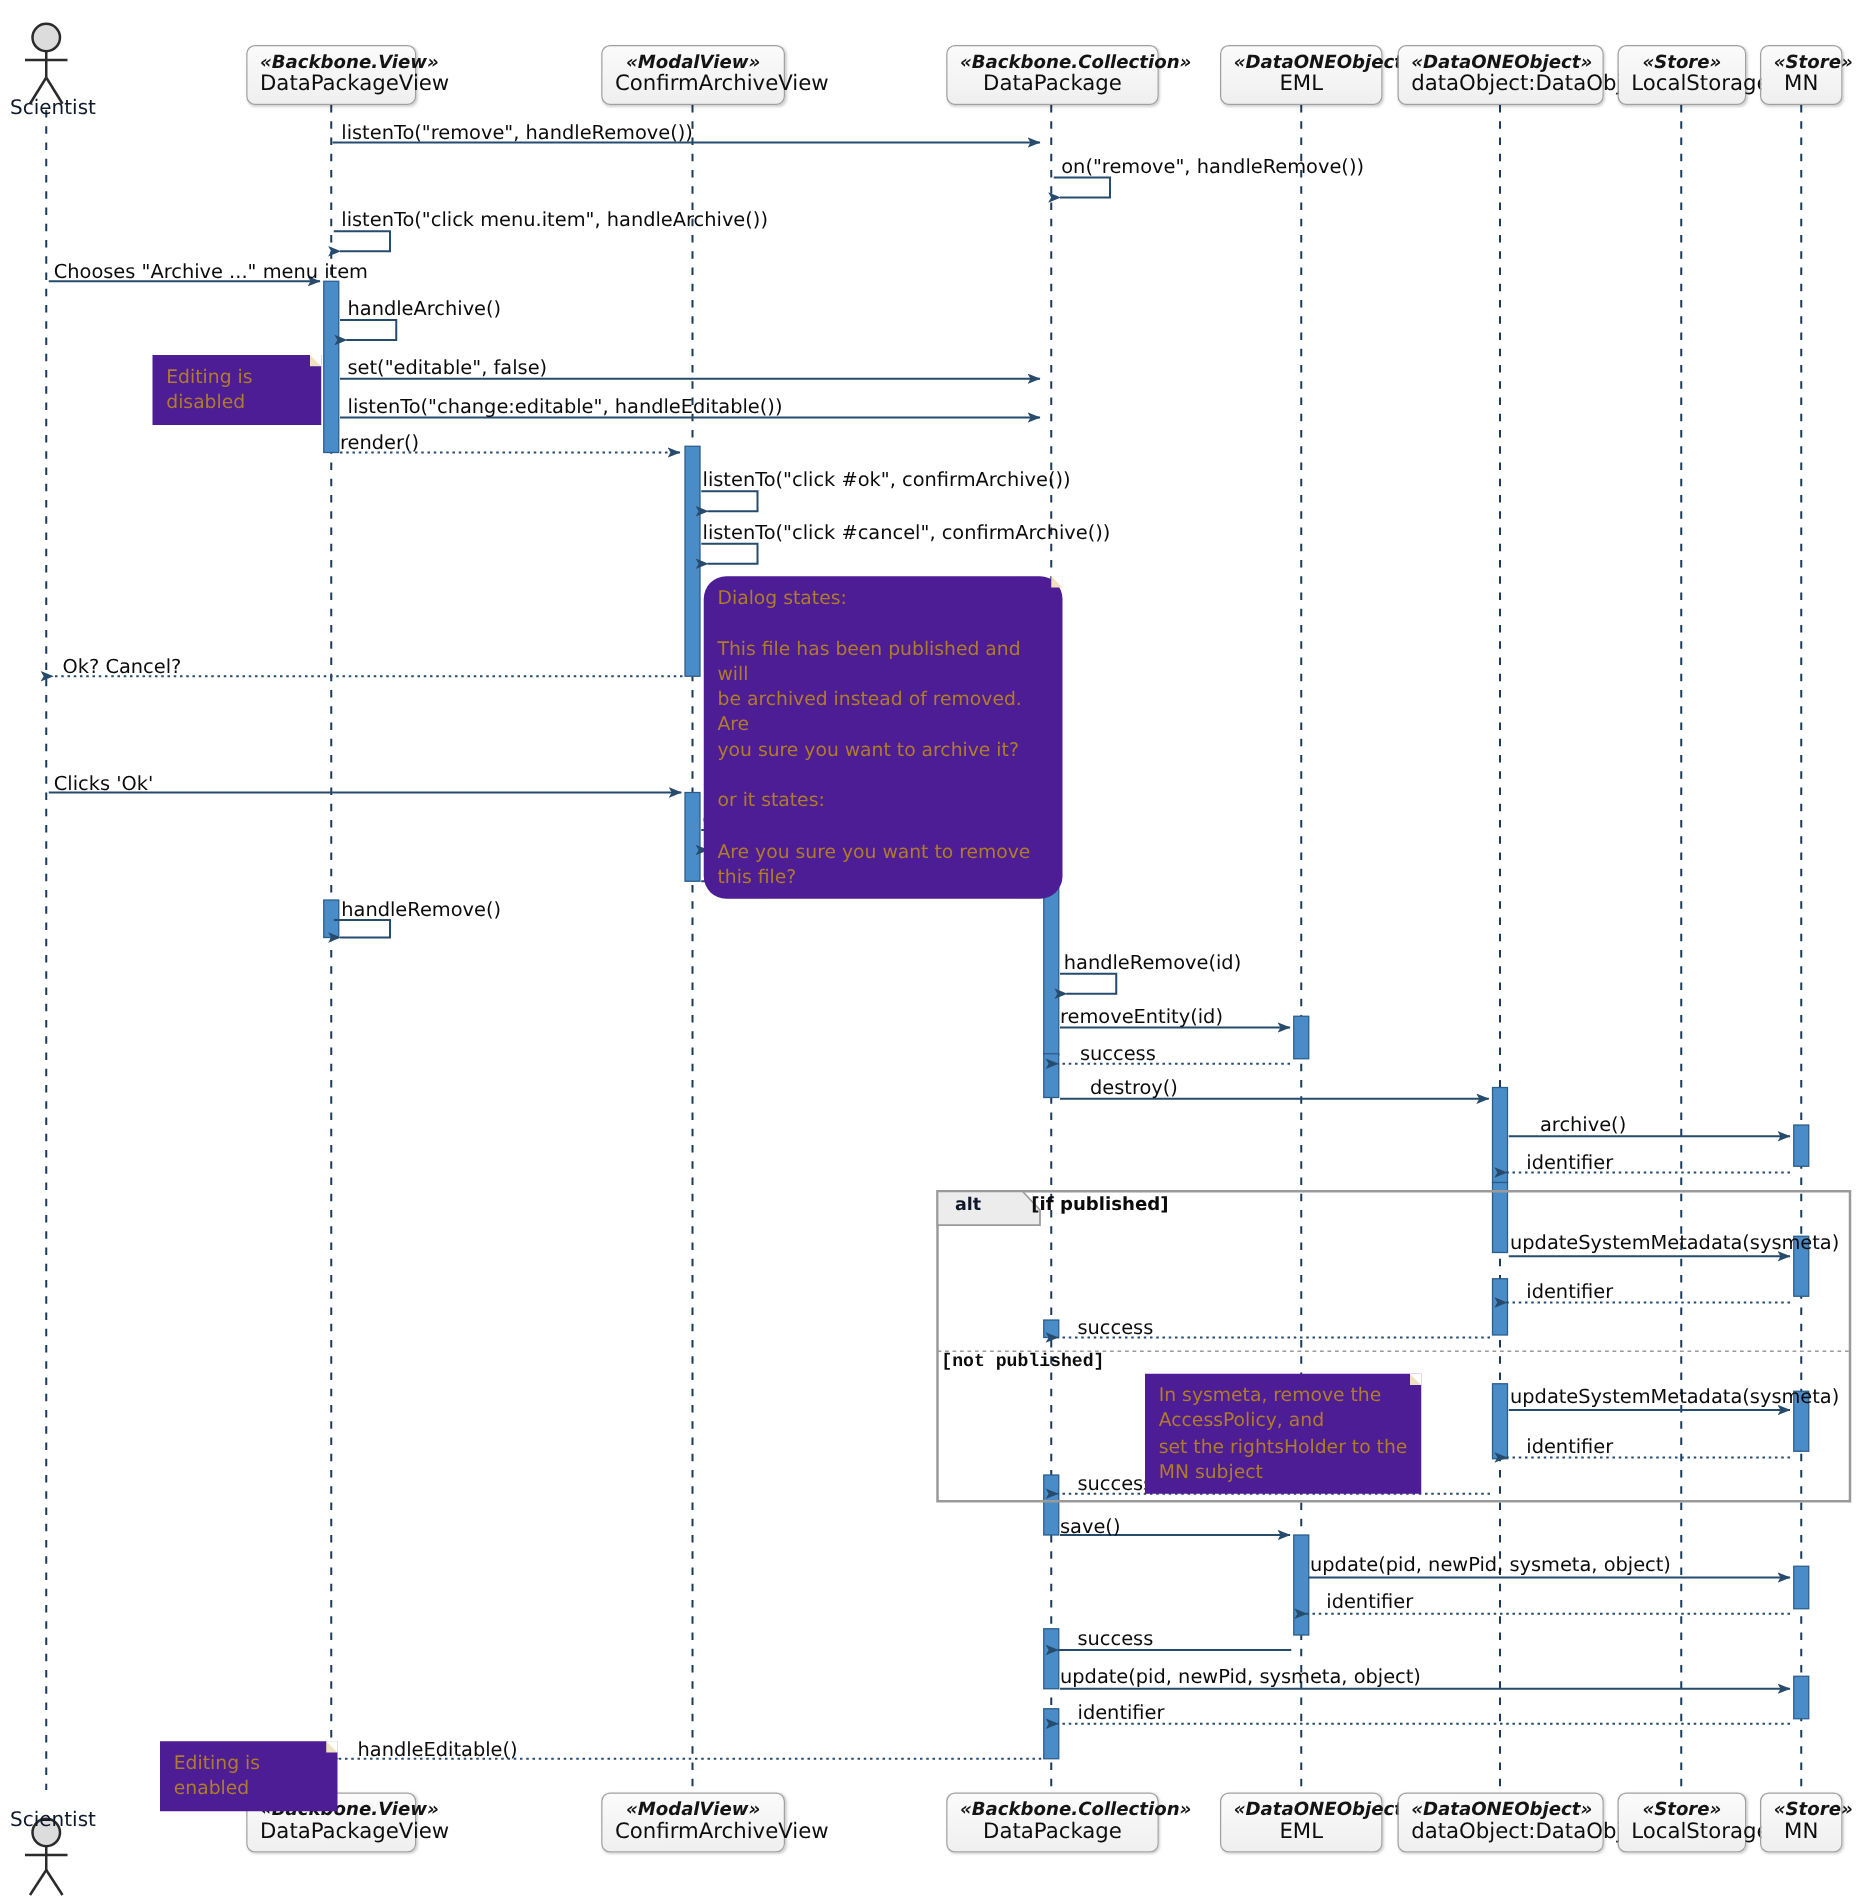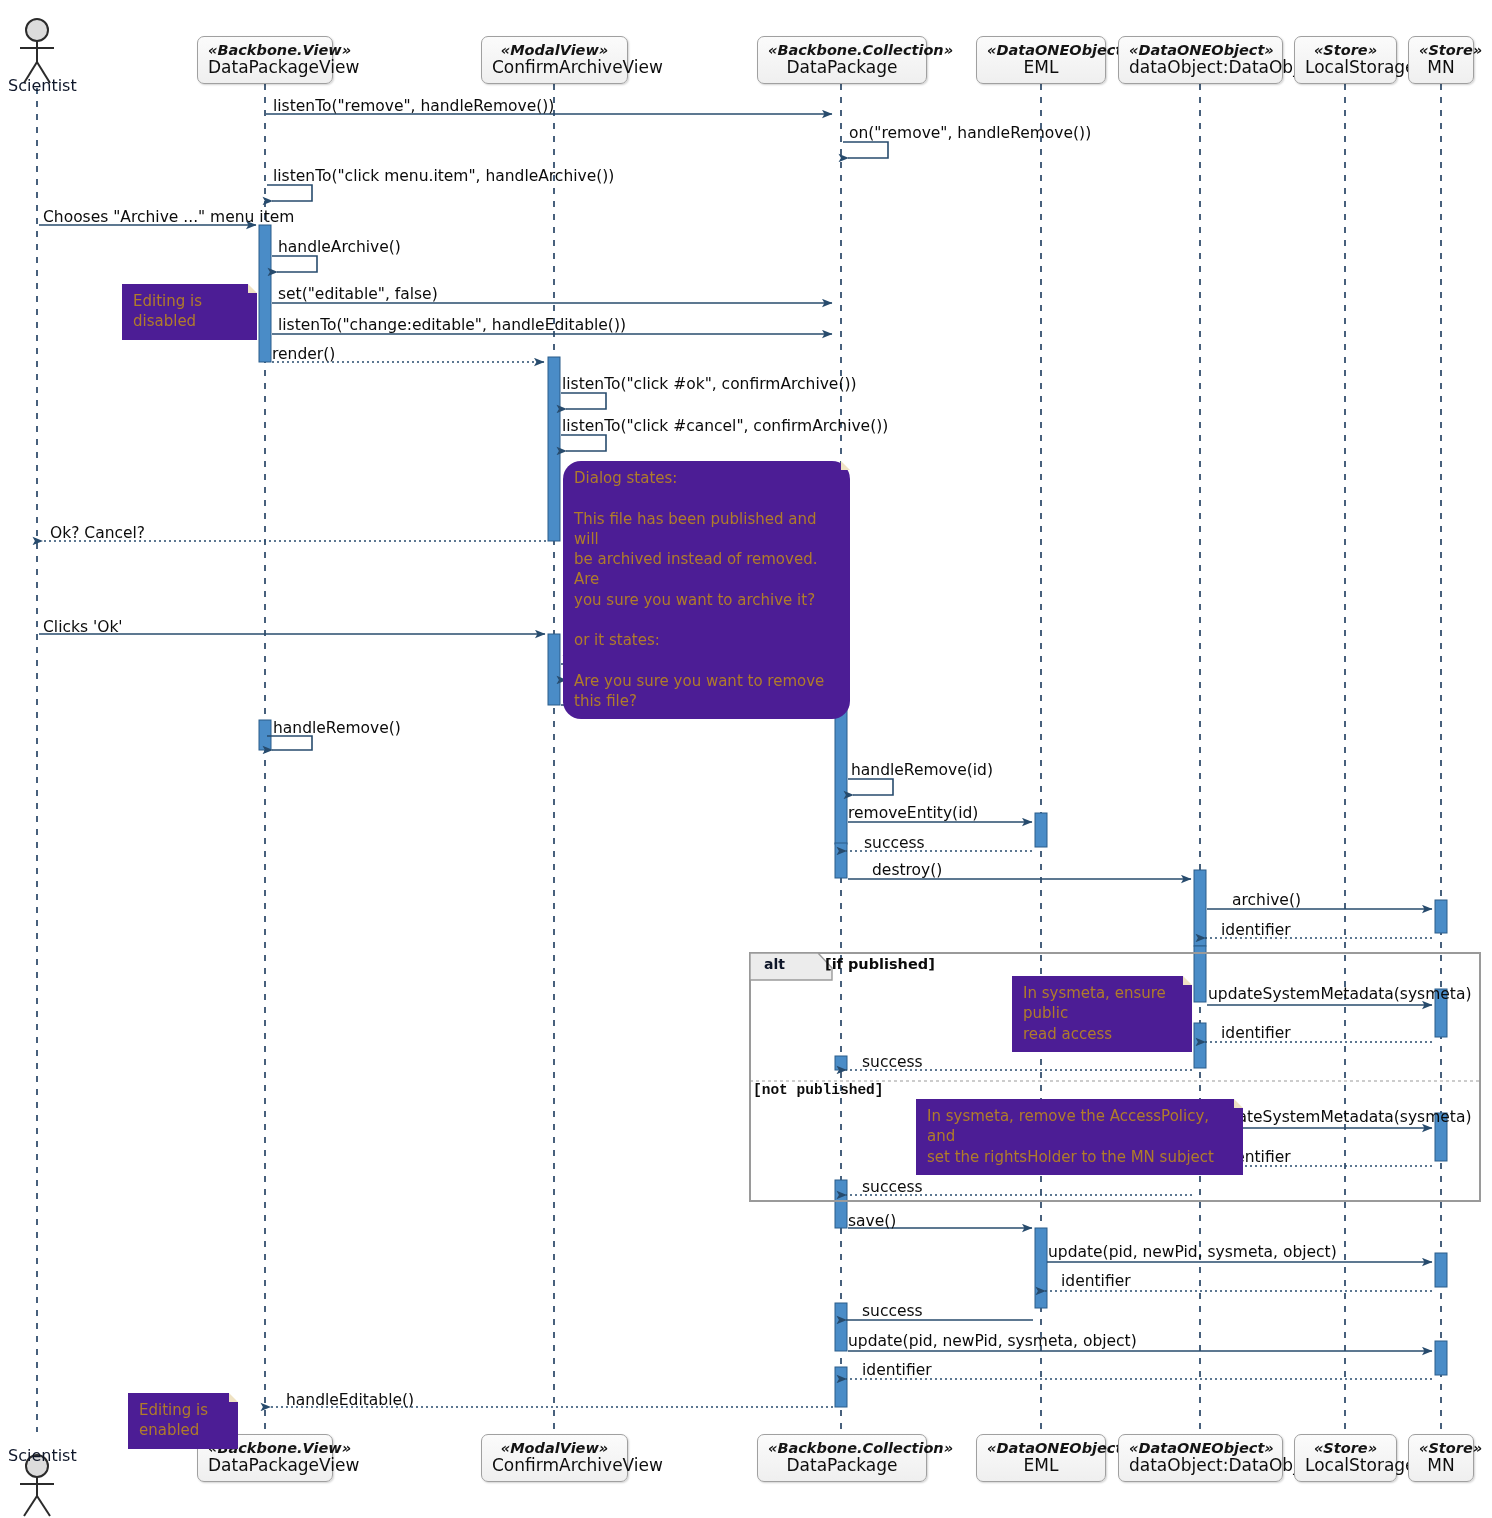--- a/index.html
+++ b/index.html
@@ -325,25 +325,23 @@
   <div class="note" style="left:563px;top:461px;width:287px;border-radius:18px;">Dialog states:
 
 This file has been published and will
 be archived instead of removed. Are
 you sure you want to archive it?
 
 or it states:
 
 Are you sure you want to remove this file?</div>
 
-  <div class="note" style="left:1012px;top:976px;width:180px;">In sysmeta, ensure public
-read access</div>
-
-  <div class="note" style="left:916px;top:1099px;width:327px;">In sysmeta, remove the AccessPolicy, and
+
+  <div class="note" style="left:916px;top:1099px;width:221px;">In sysmeta, remove the AccessPolicy, and
 set the rightsHolder to the MN subject</div>
 
-  <div class="note" style="left:128px;top:1393px;width:110px;">Editing is enabled</div>
+  <div class="note" style="left:128px;top:1393px;width:142px;">Editing is enabled</div>
 
   <div class="frame-label" style="left:764px;top:956px;">alt</div>
   <div class="frame-cond" style="left:825px;top:956px;">[if published]</div>
   <div class="frame-cond" style="left:753px;top:1082px;font-family:Liberation Mono, monospace;">[not published]</div>
 
 </div>
 
 </body></html>

